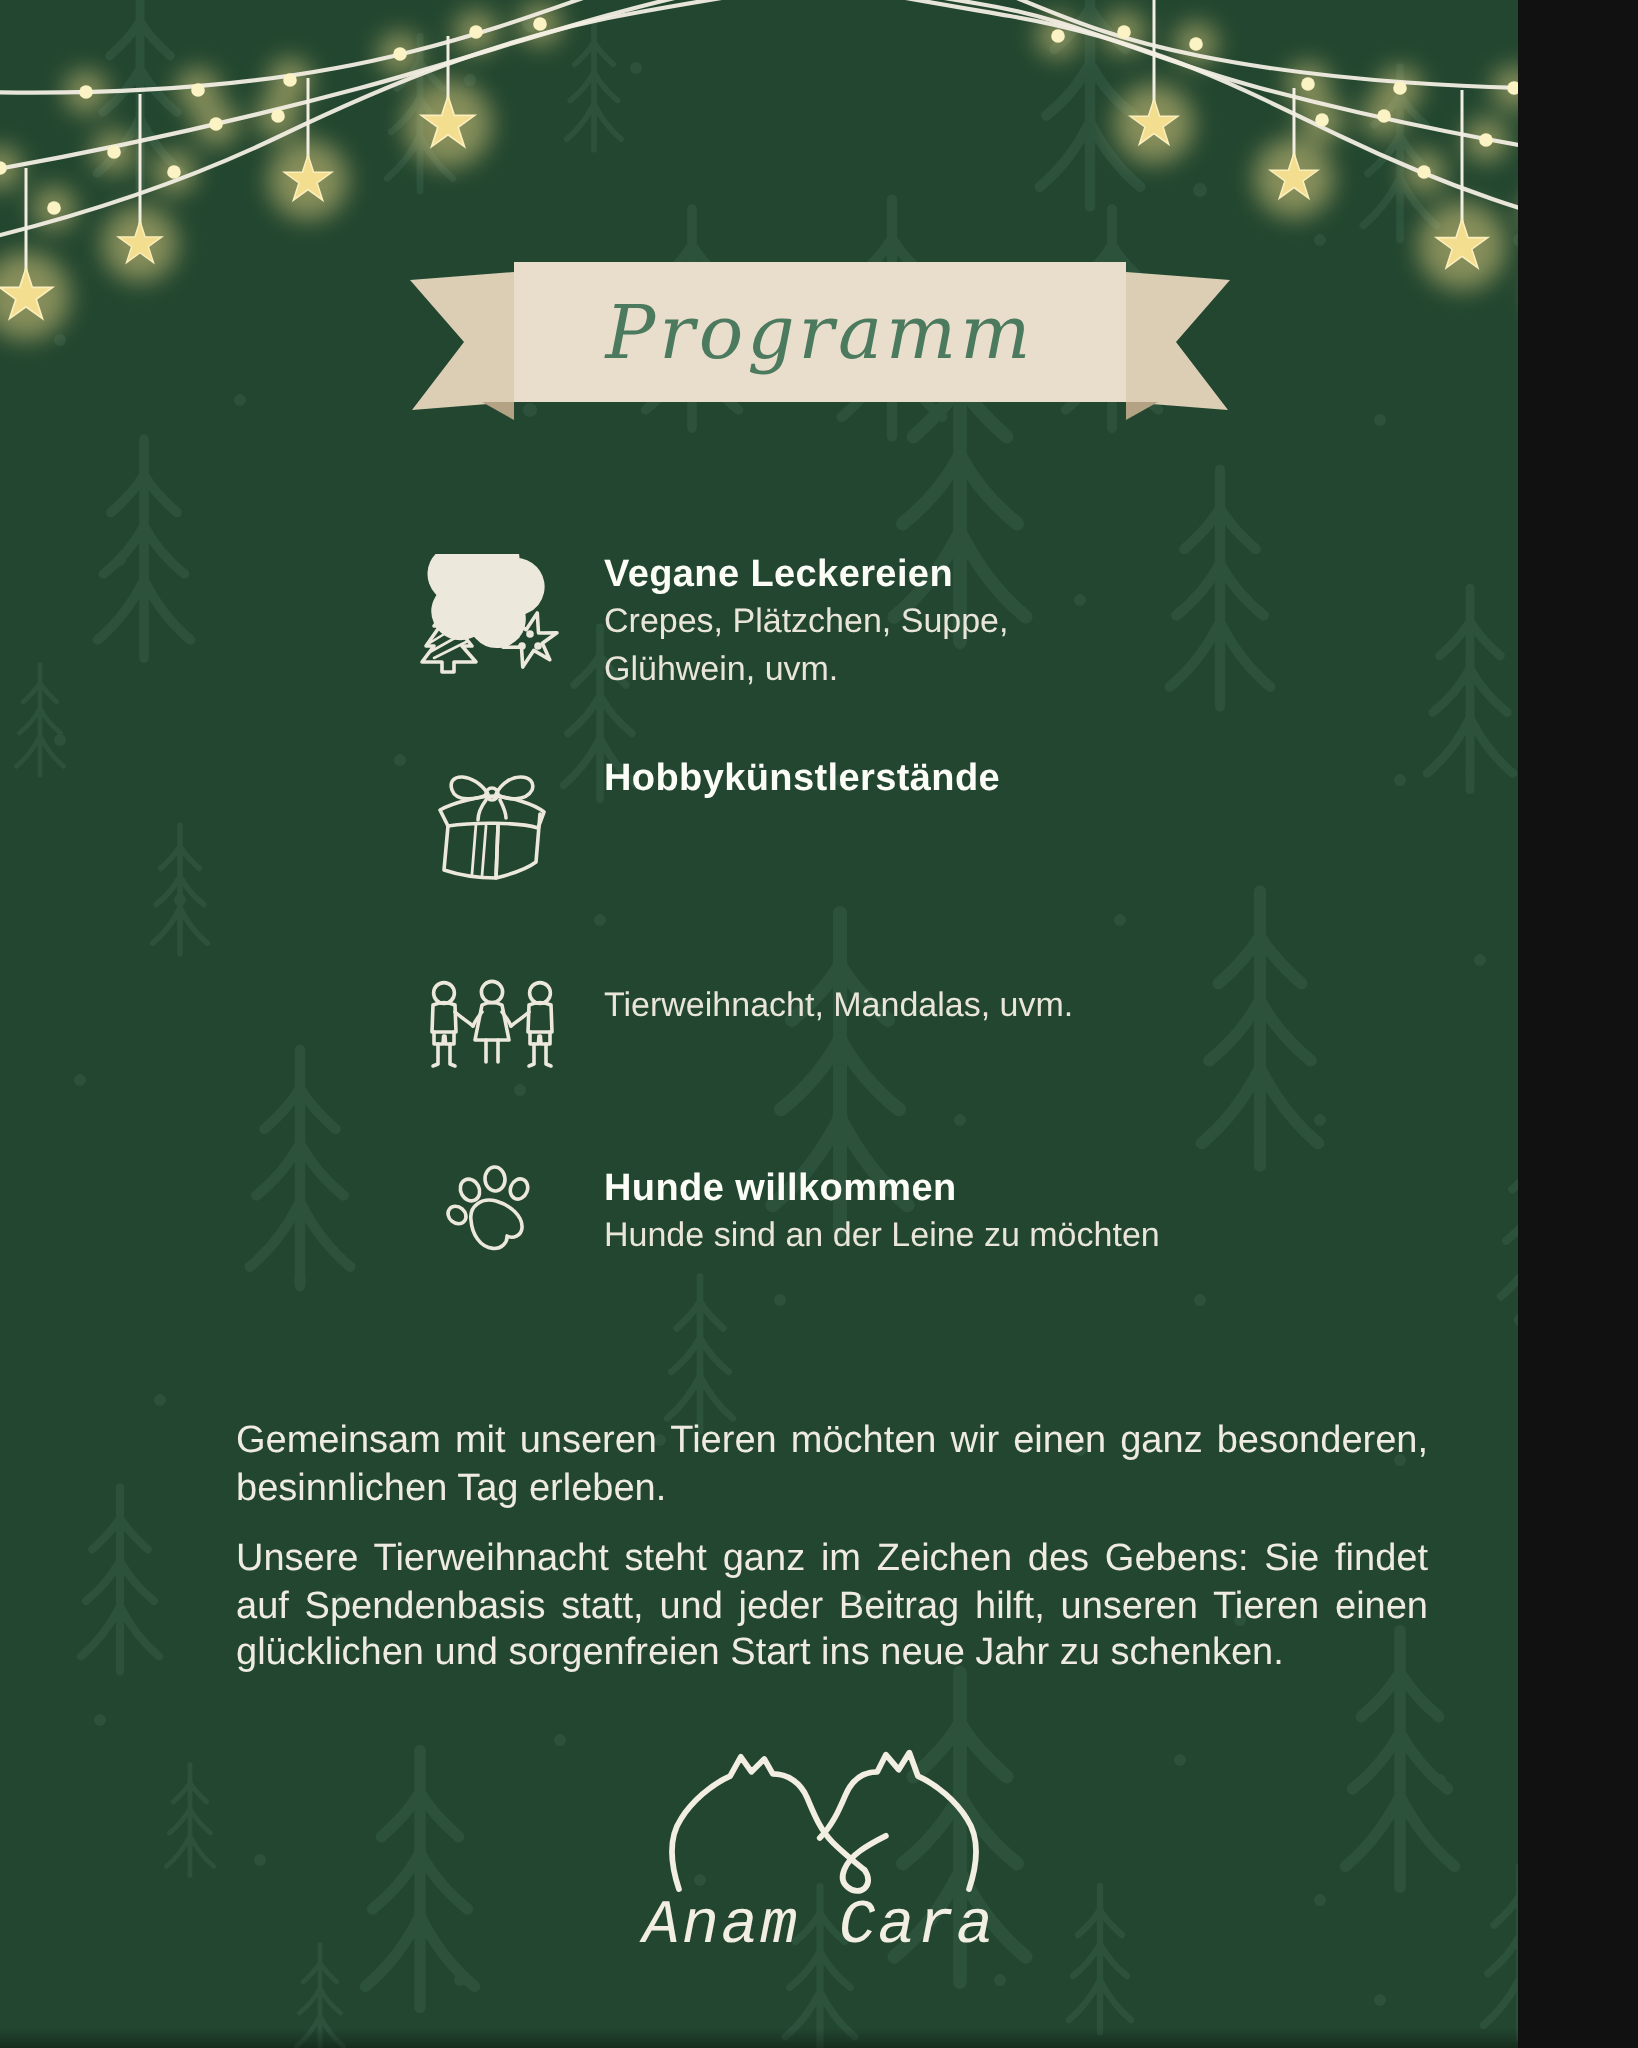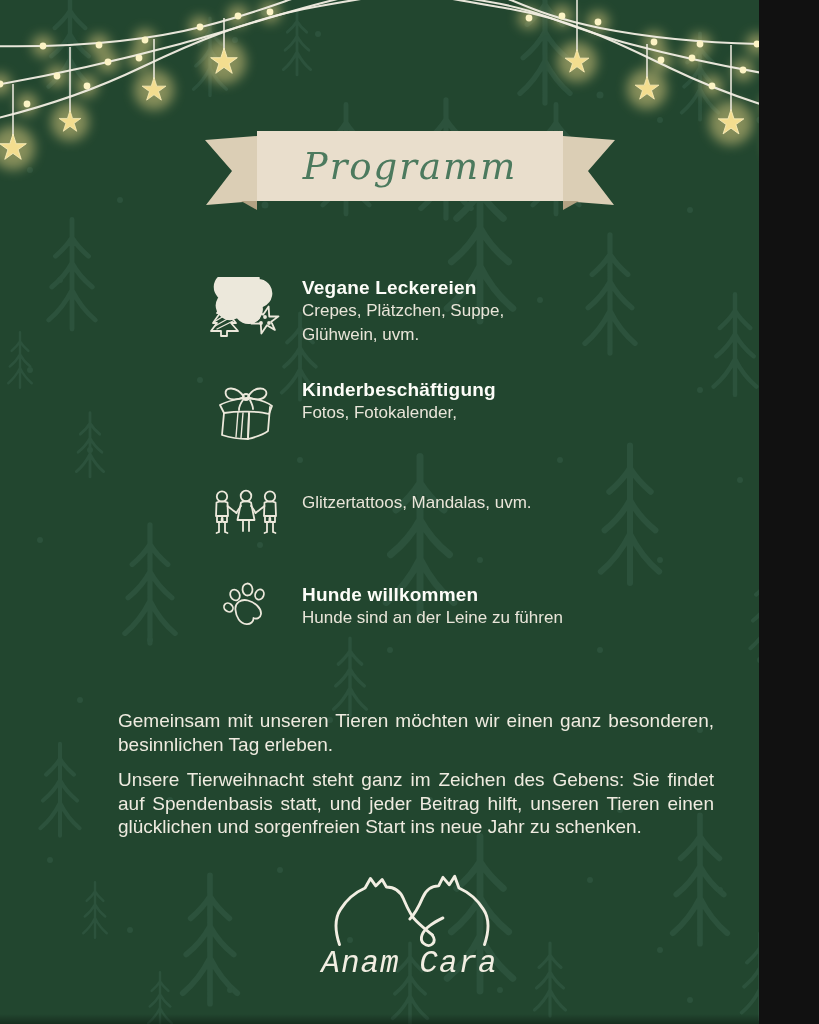--- a/index.html
+++ b/index.html
@@ -298,22 +298,21 @@
           <path d="M36,35 L35,61 C43,59 51,56 55,53 L57,29"></path>
           <path d="M31,19 C24,8 10,8 13,17 C15,23 25,22 31,19 Z"></path>
           <path d="M35,19 C41,7 56,9 53,17 C50,23 40,22 35,19 Z"></path>
           <circle cx="33" cy="19" r="3"></circle>
           <path d="M30,22 C27,26 26,29 26,32 M37,22 C39,26 40,29 40,31"></path>
           <path d="M25,34 L23,59 M30,35 L28,60" stroke-width="1.4"></path>
         </g>
       </svg>
     </div>
     <div class="item-text">
-      <div class="item-title">Kinderbeschäftigung</div>
-      <div class="item-line">Fotos, Fotokalender,</div>
+      <div class="item-title">Hobbykünstlerstände</div>
     </div>
   </div>
 
   <div class="item" style="top:491px">
     <div class="icon-box" style="margin-top:-4px">
       <svg width="70" height="52" viewBox="0 0 70 52">
         <g class="sketch" stroke-width="1.5">
           <circle cx="11" cy="9.5" r="5.2"></circle>
           <path d="M5.5,15.5 C9,14 13,14 16.5,15.5 L17,29 L5,29 Z"></path>
           <path d="M6,29 L6,35 L10.5,35 L10.8,31 L11.5,31 L11.8,35 L16,35 L16,29"></path>
@@ -325,39 +324,39 @@
           <path d="M30,19 C28,21.5 26.5,23.5 25.5,26 M40,19 C42,21.5 43.5,23.5 44.5,26"></path>
           <circle cx="59" cy="9.5" r="5.2"></circle>
           <path d="M53.5,15.5 C57,14 61,14 64.5,15.5 L65,29 L53,29 Z"></path>
           <path d="M54,29 L54,35 L58.2,35 L58.5,31 L59.2,31 L59.5,35 L64,35 L64,29"></path>
           <path d="M56,35 L56,45 M62,35 L62,45 M56,45 L53.5,46 M62,45 L64.5,46"></path>
           <path d="M53.5,19 C50,22 47,24 44.5,26"></path>
         </g>
       </svg>
     </div>
     <div class="item-text">
-      <div class="item-line">Glitzertattoos, Mandalas, uvm.</div>
+      <div class="item-line">Tierweihnacht, Mandalas, uvm.</div>
     </div>
   </div>
 
   <div class="item" style="top:583px">
     <div class="icon-box" style="margin-top:-2px">
       <svg width="48" height="48" viewBox="0 0 48 48">
         <g class="sketch" stroke-width="2">
           <ellipse cx="13" cy="14" rx="4.6" ry="5.6" transform="rotate(-28 13 14)"></ellipse>
           <ellipse cx="25.5" cy="8.5" rx="5" ry="6" transform="rotate(-5 25.5 8.5)"></ellipse>
           <ellipse cx="37.5" cy="13.5" rx="4.2" ry="5.2" transform="rotate(22 37.5 13.5)"></ellipse>
           <ellipse cx="6.5" cy="26.5" rx="4" ry="4.8" transform="rotate(-50 6.5 26.5)"></ellipse>
           <path d="M13.5,29 C12.5,22 19,17.5 26,19.5 C33,21.5 39.5,27 39,33 C38.6,37 34.5,38.5 31.5,37 C31.8,40.5 28.5,43.5 24.5,43.2 C18,42.7 14,36 13.5,29 Z"></path>
         </g>
       </svg>
     </div>
     <div class="item-text">
       <div class="item-title">Hunde willkommen</div>
-      <div class="item-line">Hunde sind an der Leine zu führen</div>
+      <div class="item-line">Hunde sind an der Leine zu möchten</div>
     </div>
   </div>
 
   <div id="description">
     <p>Gemeinsam mit unseren Tieren möchten wir einen ganz besonderen, besinnlichen Tag erleben.</p>
     <p>Unsere Tierweihnacht steht ganz im Zeichen des Gebens: Sie findet auf Spendenbasis statt, und jeder Beitrag hilft, unseren Tieren einen glücklichen und sorgenfreien Start ins neue Jahr zu schenken.</p>
   </div>
 
   <svg id="logo" viewBox="0 0 150 70" aria-hidden="true">
     <g class="logo-line">

